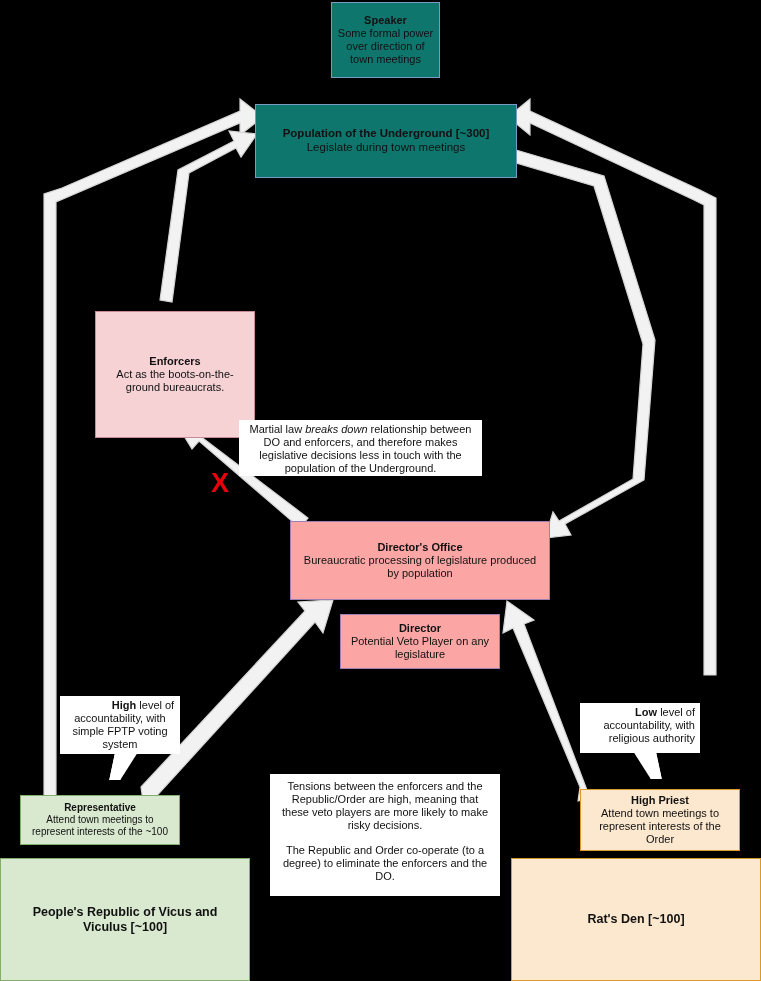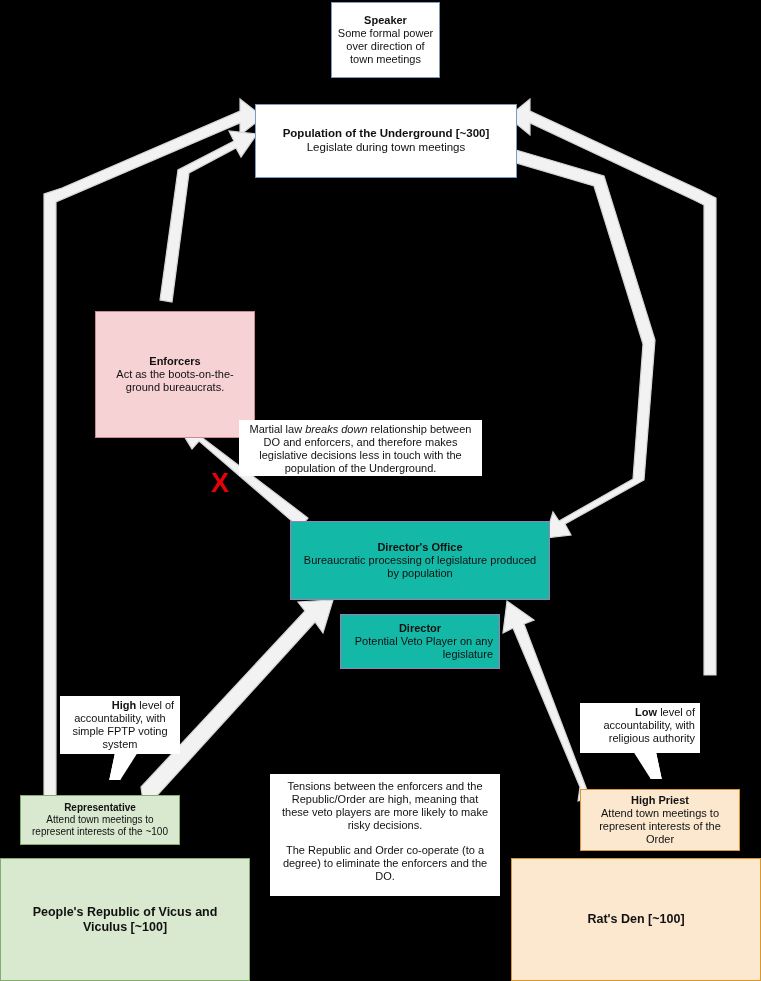--- a/index.html
+++ b/index.html
@@ -32,23 +32,23 @@
     line-height: 1.18;
     color: #111111;
     z-index: 5;
   }
   .box .ttl {
     font-weight: bold;
   }
   .box .sub {
     font-weight: normal;
   }
-  .blue   { background: #ffffff; border: 1px solid #7a9ac4; }
+  .blue   { background: #0f766e; border: 1px solid #7a9ac4; }
   .pink   { background: #f6d2d5; border: 1px solid #c98b92; }
-  .purple { background: #14b8a6; border: 1px solid #9d7fb3; }
+  .purple { background: #fca5a5; border: 1px solid #9d7fb3; }
   .green  { background: #d9e9cf; border: 1px solid #82ad6a; }
   .orange { background: #fce8cf; border: 1px solid #d99a2b; }
   .note {
     background: #ffffff;
     border: none;
     color: #111111;
     z-index: 6;
   }
   .region {
     position: absolute;
@@ -196,21 +196,21 @@
   <div class="box pink" style="left:95px; top:311px; width:160px; height:127px; font-size:11px; padding:0 8px;">
     <span class="ttl">Enforcers</span>
     <span class="sub">Act as the boots-on-the-ground bureaucrats.</span>
   </div>
 
   <div class="box purple" style="left:290px; top:521px; width:260px; height:79px; font-size:11px; padding:4px 8px;">
     <span class="ttl">Director's Office</span>
     <span class="sub">Bureaucratic processing of legislature produced by population</span>
   </div>
 
-  <div class="box purple" style="left:340px; top:614px; width:160px; height:55px; font-size:11px; padding:3px 6px;text-align:right;">
+  <div class="box purple" style="left:340px; top:614px; width:160px; height:55px; font-size:11px; padding:3px 6px;">
     <span class="ttl">Director</span>
     <span class="sub">Potential Veto Player on any legislature</span>
   </div>
 
   <div class="box green" style="left:20px; top:795px; width:160px; height:50px; font-size:10px; padding:3px 4px;">
     <span class="ttl">Representative</span>
     <span class="sub">Attend town meetings to represent interests of the ~100</span>
   </div>
 
   <div class="box orange" style="left:580px; top:789px; width:160px; height:62px; font-size:11px; padding:3px 4px;">

